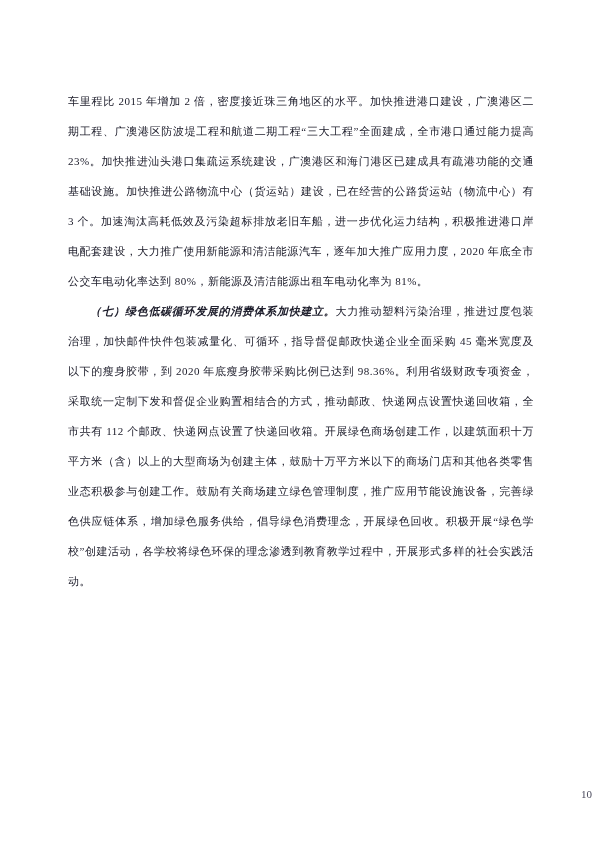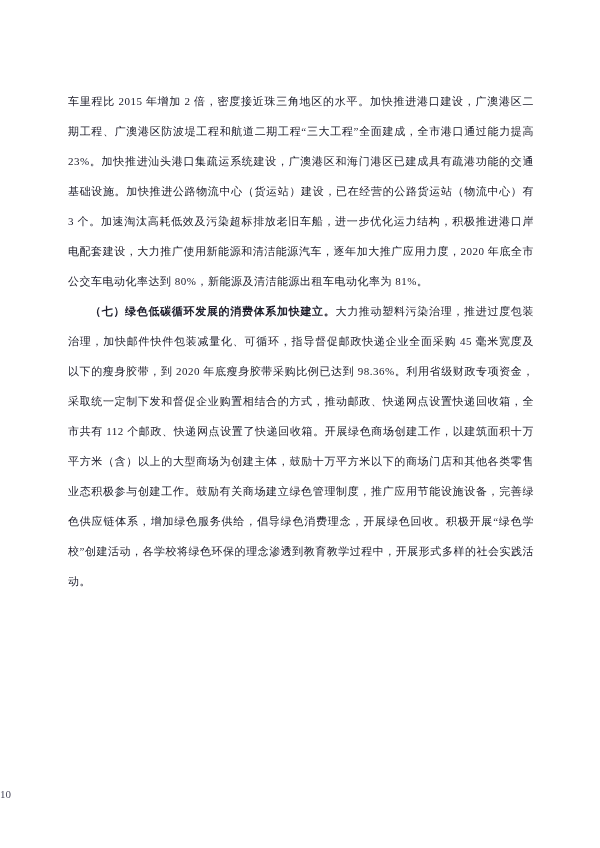--- a/index.html
+++ b/index.html
@@ -33,28 +33,29 @@
     text-align: justify;
     letter-spacing: 0.5px;
   }
 
   .para.indent {
     text-indent: 2em;
   }
 
   .lead {
     font-weight: bold;
+    font-style: italic;
   }
 
   .page-number {
     position: absolute;
     left: 0;
     right: 8px;
     top: 788px;
-    text-align: left;
+    text-align: right;
     font-size: 11px;
     color: #4a4a5c;
     font-family: "Liberation Serif", "DejaVu Serif", serif;
   }
 </style>
 </head>
 <body>
 
 <div class="page">
   <div class="content">

